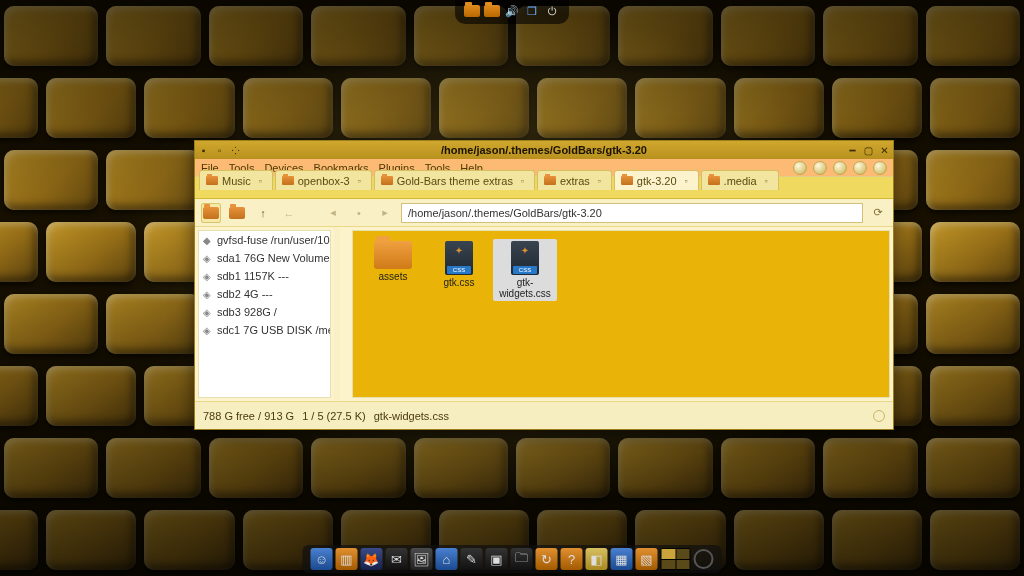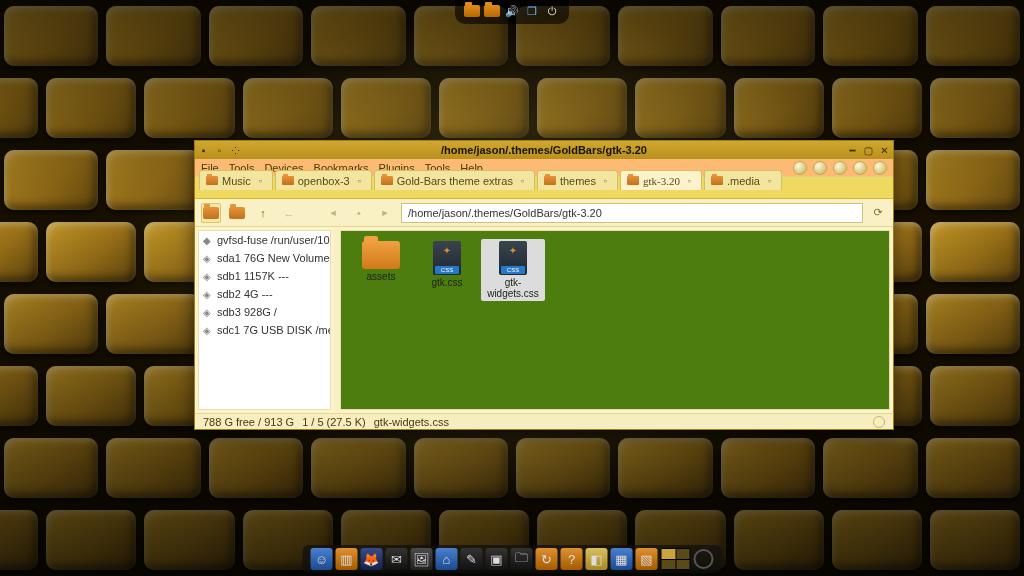--- a/index.html
+++ b/index.html
@@ -97,21 +97,21 @@
 .tabbar {
   height: 22px; background: #f0d95f; display: flex; align-items: flex-end;
   padding: 8px 4px; border-bottom: 1px solid #d4b830;
 }
 .tab {
   display: flex; align-items: center; gap: 4px;
   background: #f2e5a0; border: 1px solid #d4c060; border-bottom: none;
   border-radius: 3px 3px 0 0; padding: 2px 6px; margin-right: 2px;
   height: 20px; color: #5a4a10;
 }
-.tab.active { background: #fcf3cc; font-family: Liberation Serif, serif; }
+.tab.active { background: #fcf3cc; }
 .tab .tab-folder { width: 12px; height: 9px; background: linear-gradient(#e8923a,#c2711c); border-radius:1px; position: relative; }
 .tab .tab-folder::before { content:""; position:absolute; top:-2px; left:1px; width:5px; height:2px; background:#e8923a; }
 .tab .tab-close { width: 11px; height: 11px; font-size: 9px; color:#8a7a40; display:inline-flex; align-items:center; justify-content:center; }
 
 .toolbar {
   height: 28px; display: flex; align-items: center; padding: 3px 6px; gap: 6px;
   background: #faf0c5; border-bottom: 1px solid #e8d88a;
 }
 .tbtn { width: 20px; height: 20px; display:inline-flex; align-items:center; justify-content:center; color:#6a5a20; border-radius:2px; }
 .tbtn .mini-folder { width:16px; height:12px; background:linear-gradient(#e8923a,#c2711c); border-radius:2px; position:relative; }
@@ -130,21 +130,21 @@
   margin: 3px; display: flex; flex-direction: column; overflow: hidden;
 }
 .device-item {
   display: flex; align-items: center; gap: 4px; padding: 3px 4px;
   color: #333; white-space: nowrap; overflow: hidden;
 }
 .device-item .dev-icon { width: 10px; height: 10px; color:#888; flex-shrink:0; font-size:10px; }
 .side-divider { width: 6px; background: #faf0c5; cursor: col-resize; }
 
 .file-area {
-  flex: 1; background: #4d7c0f; border: 1px solid #e8dfae; margin: 3px 3px 3px 0;
+  flex: 1; background: #eab308; border: 1px solid #e8dfae; margin: 3px 3px 3px 12px;
   padding: 8px; display: flex; align-content: flex-start; flex-wrap: wrap; gap: 4px 2px;
 }
 .file-item {
   width: 64px; display: flex; flex-direction: column; align-items: center;
   text-align: center; padding: 2px; border-radius: 2px;
 }
 .file-item.selected { background: #dcdcdc; }
 .file-item .ficon { width: 36px; height: 30px; position: relative; margin-bottom: 2px; }
 .ficon.folder-big { background: linear-gradient(#f0a040,#d07a18); border-radius: 3px; width:38px; height:28px; }
 .ficon.folder-big::before { content:""; position:absolute; top:-5px; left:2px; width:14px; height:5px; background:#f0a040; border-radius:2px 2px 0 0; }
@@ -155,21 +155,21 @@
 .ficon.css-file::after {
   content:"CSS"; position:absolute; bottom:1px; left:2px; right:2px;
   background:#2878c8; color:#fff; font-size:6px; text-align:center; padding:1px 0; border-radius:1px;
 }
 .ficon.css-file::before {
   content:"✦"; color:#d89030; font-size:10px; margin-top:4px;
 }
 .file-item .flabel { font-size: 10px; color: #222; line-height: 1.1; word-break: break-word; }
 
 .statusbar {
-  height: 16px; background: #f6edc0; border-top: 1px solid #e8d88a;
+  height: 28px; background: #f6edc0; border-top: 1px solid #e8d88a;
   display: flex; align-items: center; padding: 0 8px; gap: 8px; color: #4a3a10;
 }
 .statusbar .status-spin { margin-left: auto; width: 12px; height: 12px; border: 1px solid #c8b868; border-radius: 50%; }
 </style>
 </head>
 <body>
 
 <div class="bricks">
   <div class="brick-row">
       <div class="brick"></div>
@@ -329,21 +329,21 @@
       <span>openbox-3</span>
       <span class="tab-close">▫</span>
     </div>
     <div class="tab">
       <span class="tab-folder"></span>
       <span>Gold-Bars theme extras</span>
       <span class="tab-close">▫</span>
     </div>
     <div class="tab">
       <span class="tab-folder"></span>
-      <span>themes</span>
+      <span>extras</span>
       <span class="tab-close">▫</span>
     </div>
     <div class="tab active">
       <span class="tab-folder"></span>
       <span>gtk-3.20</span>
       <span class="tab-close">▫</span>
     </div>
     <div class="tab">
       <span class="tab-folder"></span>
       <span>.media</span>

